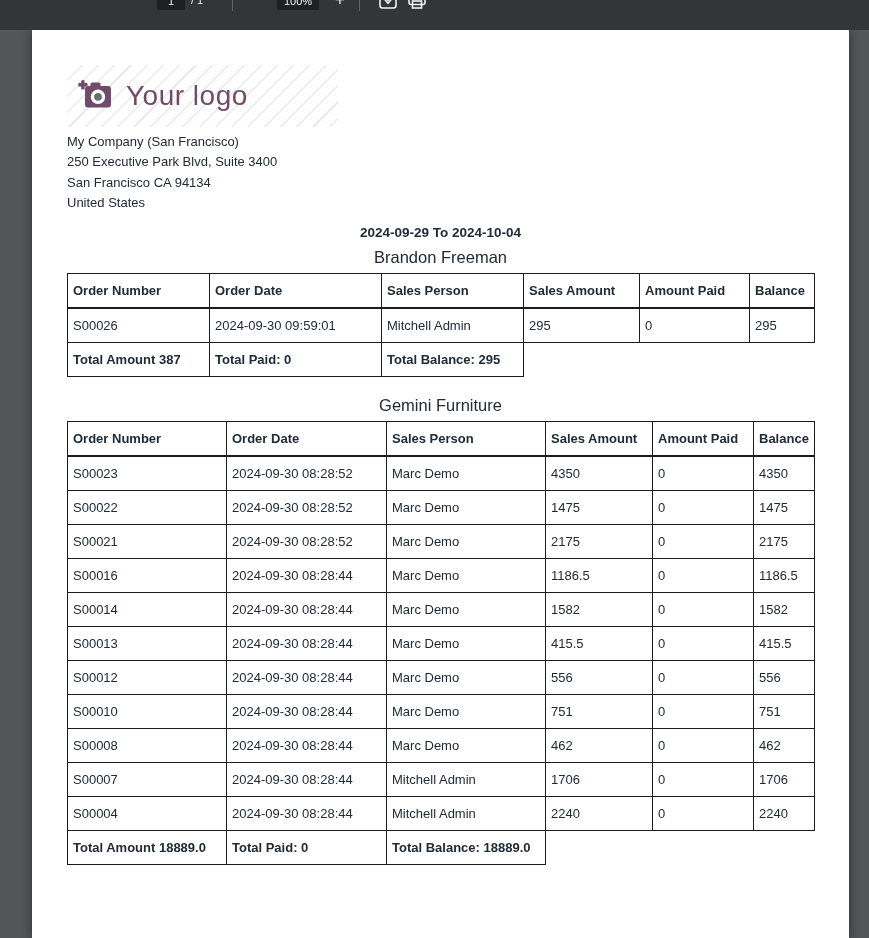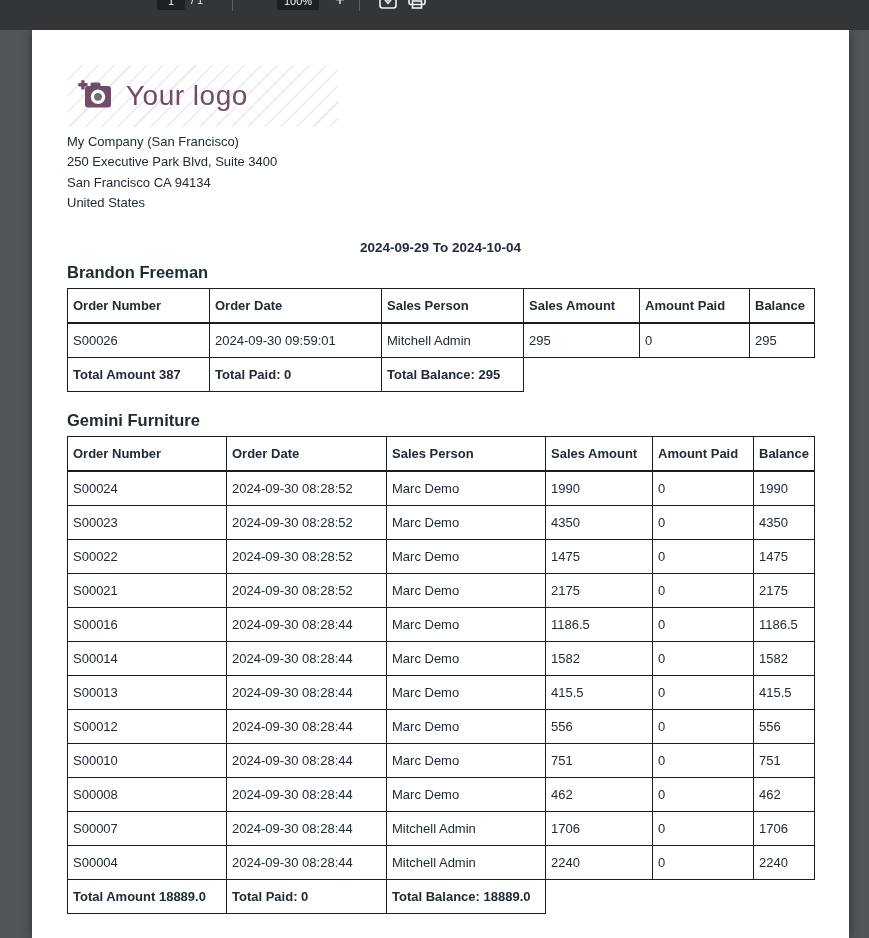--- a/index.html
+++ b/index.html
@@ -65,22 +65,22 @@
   }
   .logo-text {
     font-size: 28px; font-weight: 400;
     color: #714B67; letter-spacing: 0.5px;
     white-space: nowrap;
   }
   
   .address { margin-top: 5px; font-size: 13px; line-height: 20.4px; }
   
   .report-title { margin-top: 19px; text-align: center; font-size: 22.5px; font-weight: 500; }
-  .report-dates { margin-top: 26px; text-align: center; font-size: 13.5px; font-weight: 700; }
-  .section-title { margin-top: 8px; text-align: left; font-size: 16.5px; font-weight: 700; }
+  .report-dates { margin-top: 11px; text-align: center; font-size: 13.5px; font-weight: 700; }
+  .section-title { margin-top: 8px; text-align: center; font-size: 16.5px; font-weight: 400; }
   .section-title.gap { margin-top: 19px; margin-bottom: 5px; }
   
   table.sales {
     margin-top: 6px;
     width: 747px;
     border-collapse: collapse;
     table-layout: fixed;
     font-size: 13px;
   }
   table.sales th, table.sales td {
@@ -193,28 +193,20 @@
             <th>Order Number</th>
             <th>Order Date</th>
             <th>Sales Person</th>
             <th>Sales Amount</th>
             <th>Amount Paid</th>
             <th>Balance</th>
           </tr>
         </thead>
       <tbody>
           <tr>
-            <td>S00024</td>
-            <td>2024-09-30 08:28:52</td>
-            <td>Marc Demo</td>
-            <td>1990</td>
-            <td>0</td>
-            <td>1990</td>
-          </tr>
-          <tr>
             <td>S00023</td>
             <td>2024-09-30 08:28:52</td>
             <td>Marc Demo</td>
             <td>4350</td>
             <td>0</td>
             <td>4350</td>
           </tr>
           <tr>
             <td>S00022</td>
             <td>2024-09-30 08:28:52</td>

